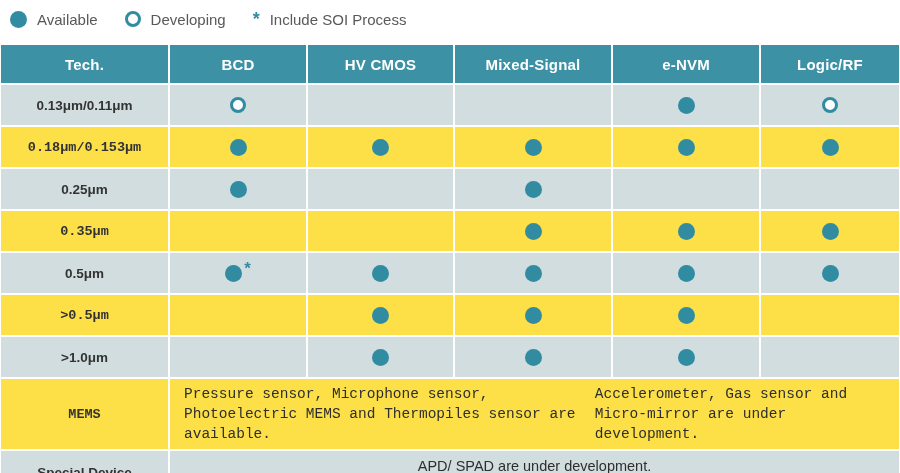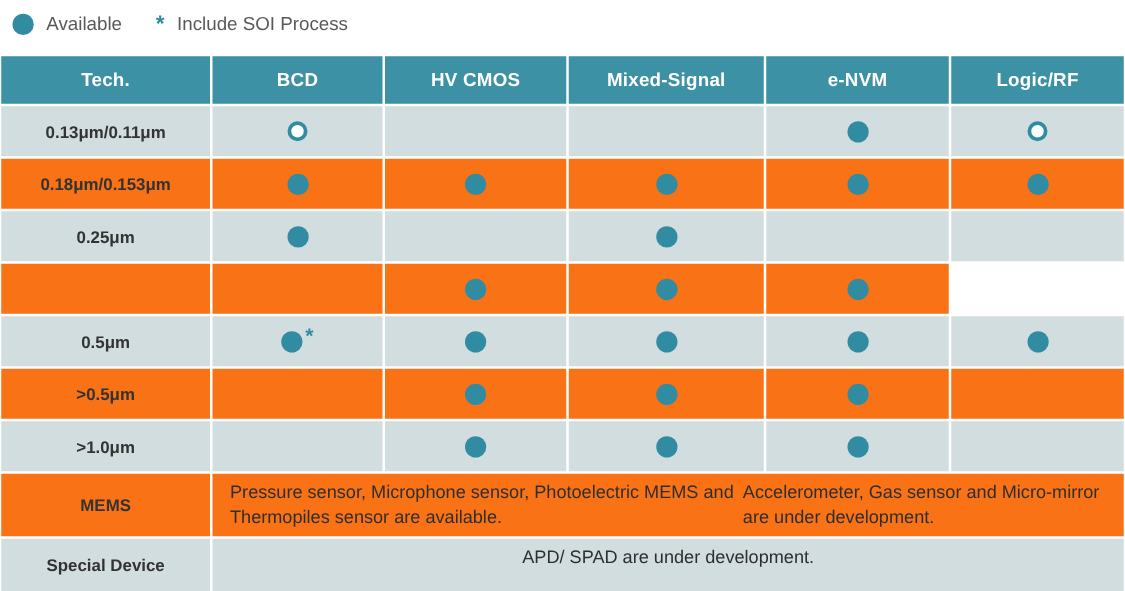--- a/index.html
+++ b/index.html
@@ -36,21 +36,21 @@
   .cell {
     display: flex; align-items: center; justify-content: center;
     height: 40px;
   }
   .hcell {
     background: #3D91A4; color: #ffffff;
     font-weight: bold; font-size: 15px;
     height: 38px; letter-spacing: 0.2px;
   }
   .dark  { background: #D2DDE0; }
-  .light { background: #f97316; }
+  .light { background: #fde047; font-family: Liberation Mono, monospace; }
   .label { font-size: 13.5px; font-weight: bold; color: #333333; text-align: center; }
   .row.merged .cell { height: auto; min-height: 42px; }
   .textcell {
     flex-direction: row; align-items: flex-start; justify-content: center;
     padding: 5px 14px; box-sizing: border-box;
   }
   .tline { font-size: 14.5px; color: #2e2e2e; line-height: 20px; }
 
   .dot { width: 17px; height: 17px; border-radius: 50%; flex: 0 0 auto; }
   .dot.filled { background: #318CA2; }
@@ -61,20 +61,24 @@
 <body>
 
 <div class="page">
 
   <div class="legend">
     <div class="legend-item">
       <span class="ldot filled"></span>
       <span class="ltext">Available</span>
     </div>
     <div class="legend-item">
+      <span class="ldot outline"></span>
+      <span class="ltext">Developing</span>
+    </div>
+    <div class="legend-item">
       <span class="star">*</span>
       <span class="ltext">Include SOI Process</span>
     </div>
   </div>
 
   <div class="tbl">
       <div class="row">
         <div class="cell hcell">Tech.</div>
         <div class="cell hcell">BCD</div>
         <div class="cell hcell">HV CMOS</div>
@@ -120,20 +124,21 @@
           <div class="dot filled"></div>
         </div>
         <div class="cell dark"></div>
         <div class="cell dark">
           <div class="dot filled"></div>
         </div>
         <div class="cell dark"></div>
         <div class="cell dark"></div>
       </div>
       <div class="row">
+        <div class="cell label light">0.35μm</div>
         <div class="cell light"></div>
         <div class="cell light"></div>
         <div class="cell light">
           <div class="dot filled"></div>
         </div>
         <div class="cell light">
           <div class="dot filled"></div>
         </div>
         <div class="cell light">
           <div class="dot filled"></div>

